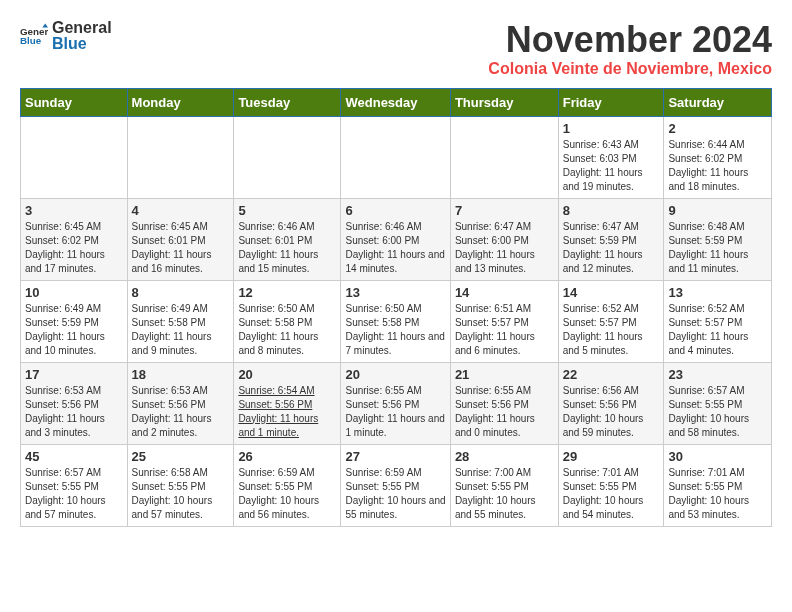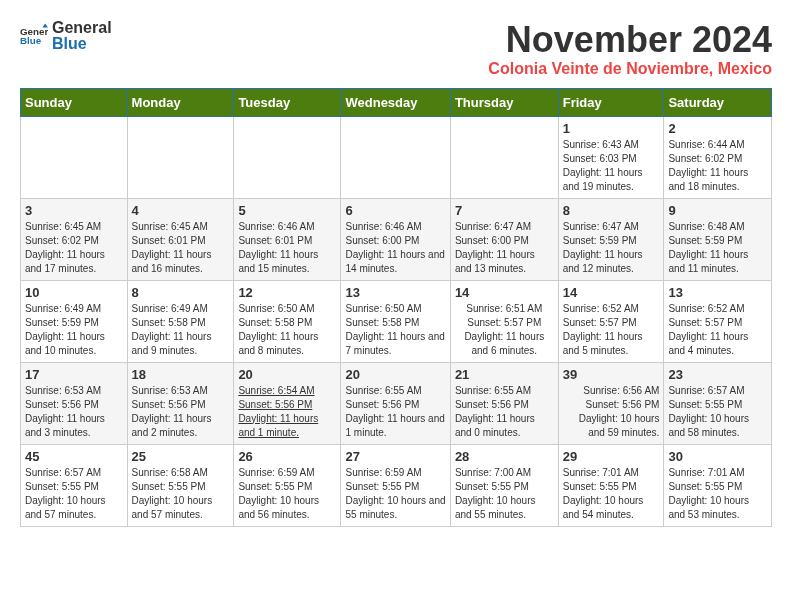--- a/index.html
+++ b/index.html
@@ -197,21 +197,21 @@
 Daylight: 11 hours and 8 minutes.</div>
         </td>
         <td>
           <span class="day-number">13</span>
           <div class="day-info" style="white-space: pre-line;">Sunrise: 6:50 AM
 Sunset: 5:58 PM
 Daylight: 11 hours and 7 minutes.</div>
         </td>
         <td>
           <span class="day-number">14</span>
-          <div class="day-info" style="white-space: pre-line; text-align: center;">Sunrise: 6:51 AM
+          <div class="day-info" style="white-space: pre-line;">Sunrise: 6:51 AM
 Sunset: 5:57 PM
 Daylight: 11 hours and 6 minutes.</div>
         </td>
         <td>
           <span class="day-number">14</span>
           <div class="day-info" style="white-space: pre-line;">Sunrise: 6:52 AM
 Sunset: 5:57 PM
 Daylight: 11 hours and 5 minutes.</div>
         </td>
         <td>
@@ -246,22 +246,22 @@
 Sunset: 5:56 PM
 Daylight: 11 hours and 1 minute.</div>
         </td>
         <td>
           <span class="day-number">21</span>
           <div class="day-info" style="white-space: pre-line;">Sunrise: 6:55 AM
 Sunset: 5:56 PM
 Daylight: 11 hours and 0 minutes.</div>
         </td>
         <td>
-          <span class="day-number">39</span>
-          <div class="day-info" style="white-space: pre-line; text-align: right;">Sunrise: 6:56 AM
+          <span class="day-number">22</span>
+          <div class="day-info" style="white-space: pre-line;">Sunrise: 6:56 AM
 Sunset: 5:56 PM
 Daylight: 10 hours and 59 minutes.</div>
         </td>
         <td>
           <span class="day-number">23</span>
           <div class="day-info" style="white-space: pre-line;">Sunrise: 6:57 AM
 Sunset: 5:55 PM
 Daylight: 10 hours and 58 minutes.</div>
         </td>
       </tr>

